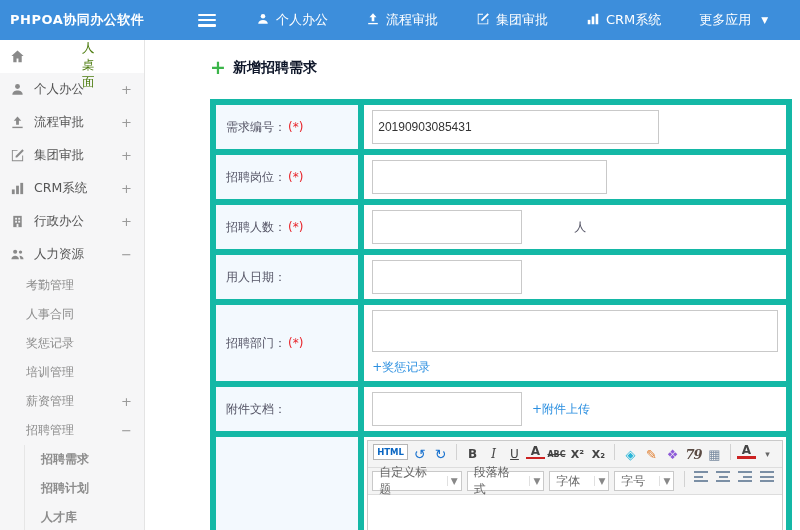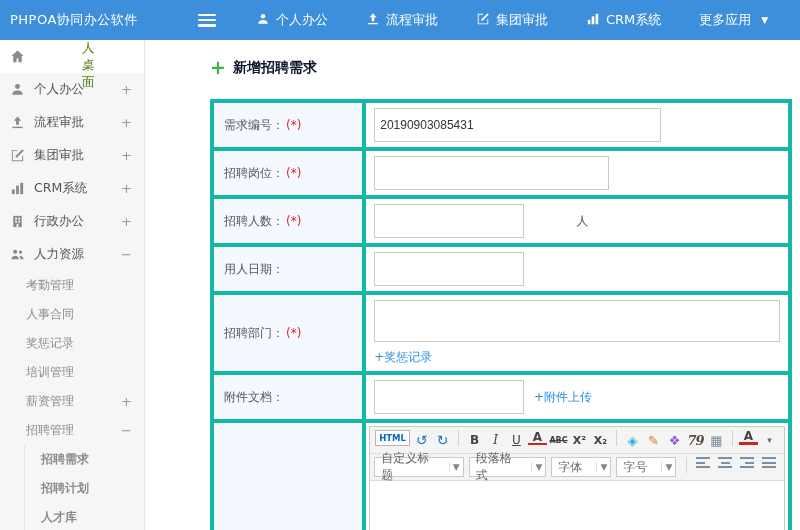--- a/index.html
+++ b/index.html
@@ -1,21 +1,21 @@
 <!DOCTYPE html>
 <html><head>
 <meta charset="utf-8">
 <style>
   * { box-sizing: border-box; margin: 0; padding: 0; }
   html,body { width:800px; height:530px; overflow:hidden;
     font-family:"DejaVu Sans","Liberation Sans",sans-serif; background:#fff; }
 
   
   .topbar { height:40px; background:#3d8edb; color:#fff; display:flex; align-items:center; }
-  .brand { flex:0 0 150px; padding-left:10px; font-size:13px; font-weight:normal; letter-spacing:.5px; }
+  .brand { flex:0 0 150px; padding-left:10px; font-size:13px; font-weight:bold; letter-spacing:.5px; }
   .hamburger { margin-left:48px; width:18px; height:13px; display:flex; flex-direction:column;
     justify-content:space-between; cursor:pointer; }
   .hamburger i { display:block; height:2.5px; background:#fff; border-radius:1px; }
   .topnav { display:flex; align-items:center; gap:38px; margin-left:40px; font-size:13px; }
   .topnav .nav-item { display:flex; align-items:center; gap:6px; cursor:pointer; white-space:nowrap; }
   .topnav svg { width:14px; height:14px; fill:#fff; }
   .nav-caret { font-size:10px; margin-left:-28px; padding-left:0; }
 
   
   .layout { display:flex; height:490px; }
@@ -33,21 +33,21 @@
     border-left:1px solid #e6e6e6; margin-left:24px; padding-left:16px;font-weight:bold; }
 
   
   .main { flex:1; background:#fff; padding:18px 8px 0 65px; overflow:hidden; }
   .page-title { display:flex; align-items:center; gap:7px; margin-bottom:22px; }
   .page-title .plus { color:#3bb54a; font-size:19px; font-weight:bold; line-height:1; }
   .page-title h1 { font-size:14px; color:#0f172a; font-weight:bold; }
 
   
   table.form { border-collapse:collapse; width:582px; }
-  table.form td { border:4px solid #14b8a6; font-size:12px; color:#556; }
+  table.form td { border:6px solid #14b8a6; font-size:12px; color:#556; }
   td.lbl { width:210px; background:#f3f9fe; padding:9px 10px; }
   td.fld { padding:5px 8px; background:#fff; }
   .req { color:#e8262c; margin-left:2px; }
   input.txt { border:1px solid #c9c9c9; height:24px; font-size:12px; padding:16px 5px;
     color:#333; background:#fff; outline:none; }
   .w287{width:287px} .w235{width:235px} .w150{width:150px}
   .suffix { margin-left:52px; color:#556; }
   textarea.area { width:100%; height:42px; border:1px solid #c9c9c9; resize:none; outline:none; }
   a.blue-link { color:#2b8fe0; text-decoration:none; font-size:12px; cursor:pointer; }
   .link-row { margin-top:4px; }

